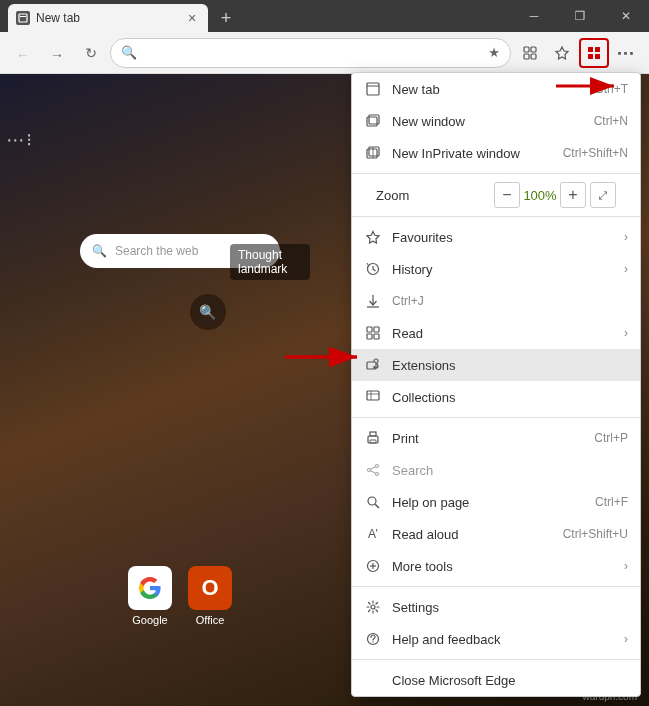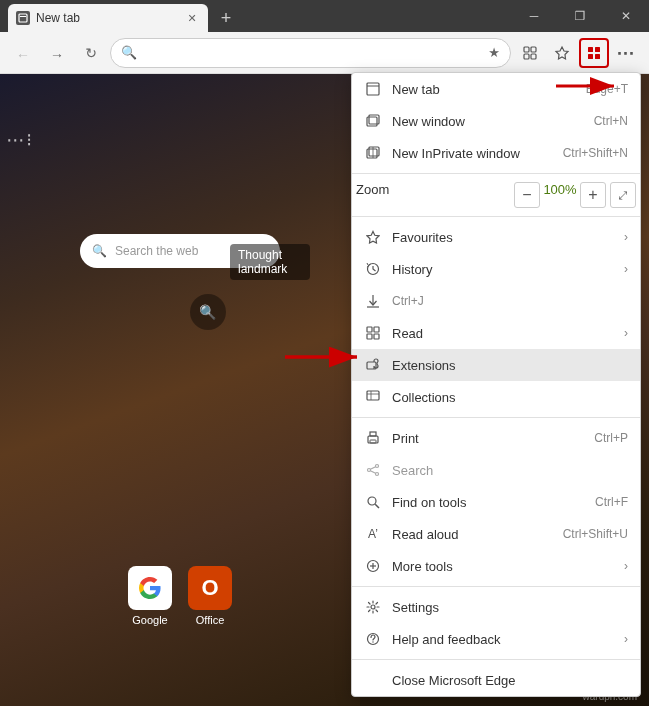--- a/index.html
+++ b/index.html
@@ -351,22 +351,22 @@
     }
 
     .menu-divider {
       height: 1px;
       background: #e0e0e0;
       margin: 4px 0;
     }
 
     .zoom-control {
       display: flex;
-      align-items: flex-start;
-      padding: 4px 4px;
+      align-items: center;
+      padding: 4px 24px;
       min-height: 32px;
     }
 
     .zoom-label {
       flex: 1;
       color: #333;
       font-size: 13px;
     }
 
     .zoom-btn {
@@ -573,21 +573,21 @@
 <div class="dropdown-menu">
 
   <div class="menu-item">
     <span class="menu-item-icon">
       <svg width="14" height="14" viewBox="0 0 14 14">
           <rect x="1" y="1" width="12" height="12" rx="1" fill="none" stroke="#555" stroke-width="1.2"></rect>
           <line x1="1" y1="4" x2="13" y2="4" stroke="#555" stroke-width="1"></line>
         </svg>
     </span>
     <span class="menu-item-label">New tab</span>
-    <span class="menu-item-shortcut">Edge+T</span>
+    <span class="menu-item-shortcut">Ctrl+T</span>
   </div>
 
   <div class="menu-item">
     <span class="menu-item-icon">
       <svg width="14" height="14" viewBox="0 0 14 14">
           <rect x="1" y="3" width="10" height="9" rx="1" fill="none" stroke="#555" stroke-width="1.2"></rect>
           <rect x="3" y="1" width="10" height="9" rx="1" fill="none" stroke="#555" stroke-width="1.2"></rect>
         </svg>
     </span>
     <span class="menu-item-label">New window</span>
@@ -710,21 +710,21 @@
     <span class="menu-item-label">Search</span>
   </div>
 
   <div class="menu-item">
     <span class="menu-item-icon">
       <svg width="14" height="14" viewBox="0 0 14 14">
           <circle cx="6" cy="6" r="4" fill="none" stroke="#555" stroke-width="1.2"></circle>
           <line x1="9.2" y1="9.2" x2="13" y2="13" stroke="#555" stroke-width="1.5"></line>
         </svg>
     </span>
-    <span class="menu-item-label">Find on tools</span>
+    <span class="menu-item-label">Help on page</span>
     <span class="menu-item-shortcut">Ctrl+F</span>
   </div>
 
   <div class="menu-item">
     <span class="menu-item-icon">
       <span style="font-size:12px;color:#555;">A’</span>
     </span>
     <span class="menu-item-label">Read aloud</span>
     <span class="menu-item-shortcut">Ctrl+Shift+U</span>
   </div>

